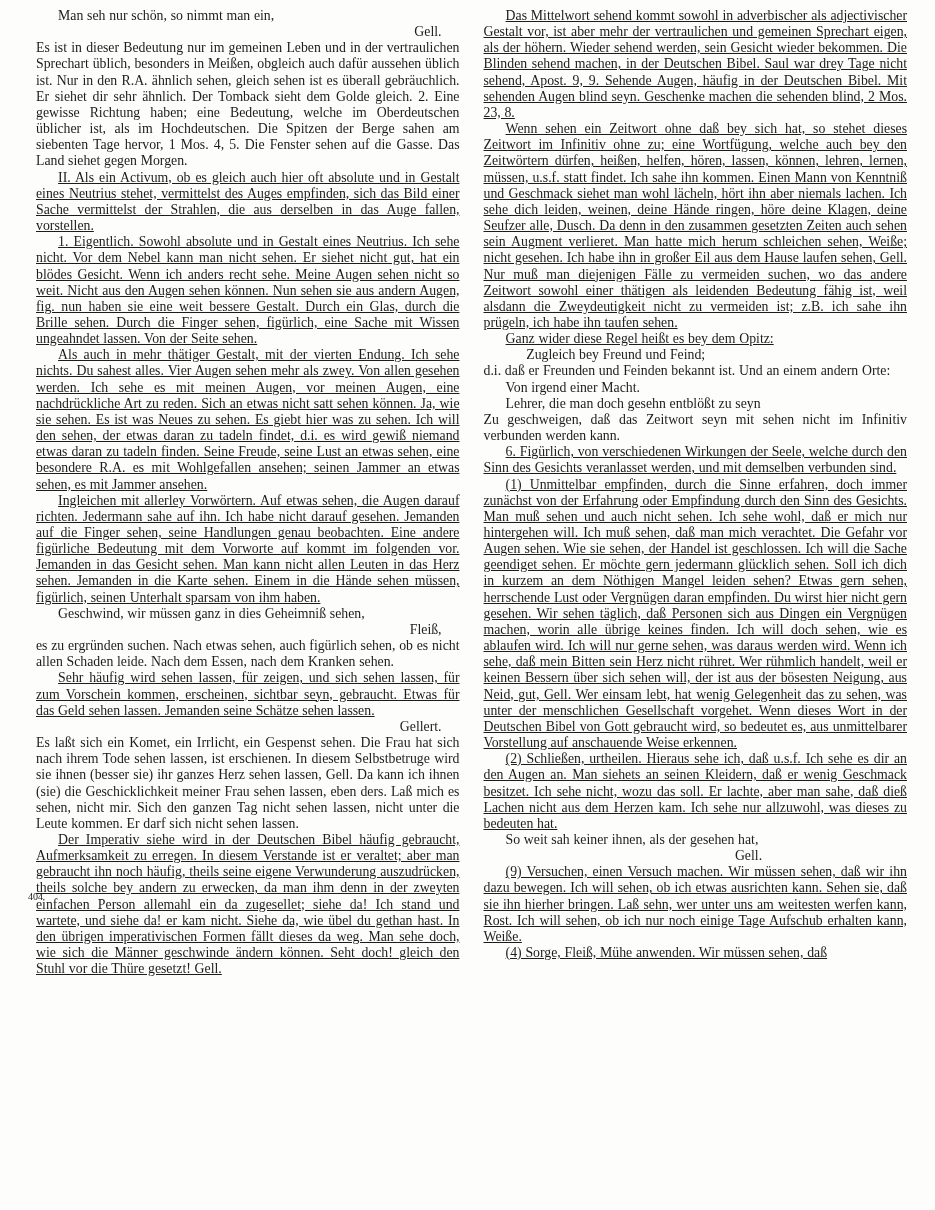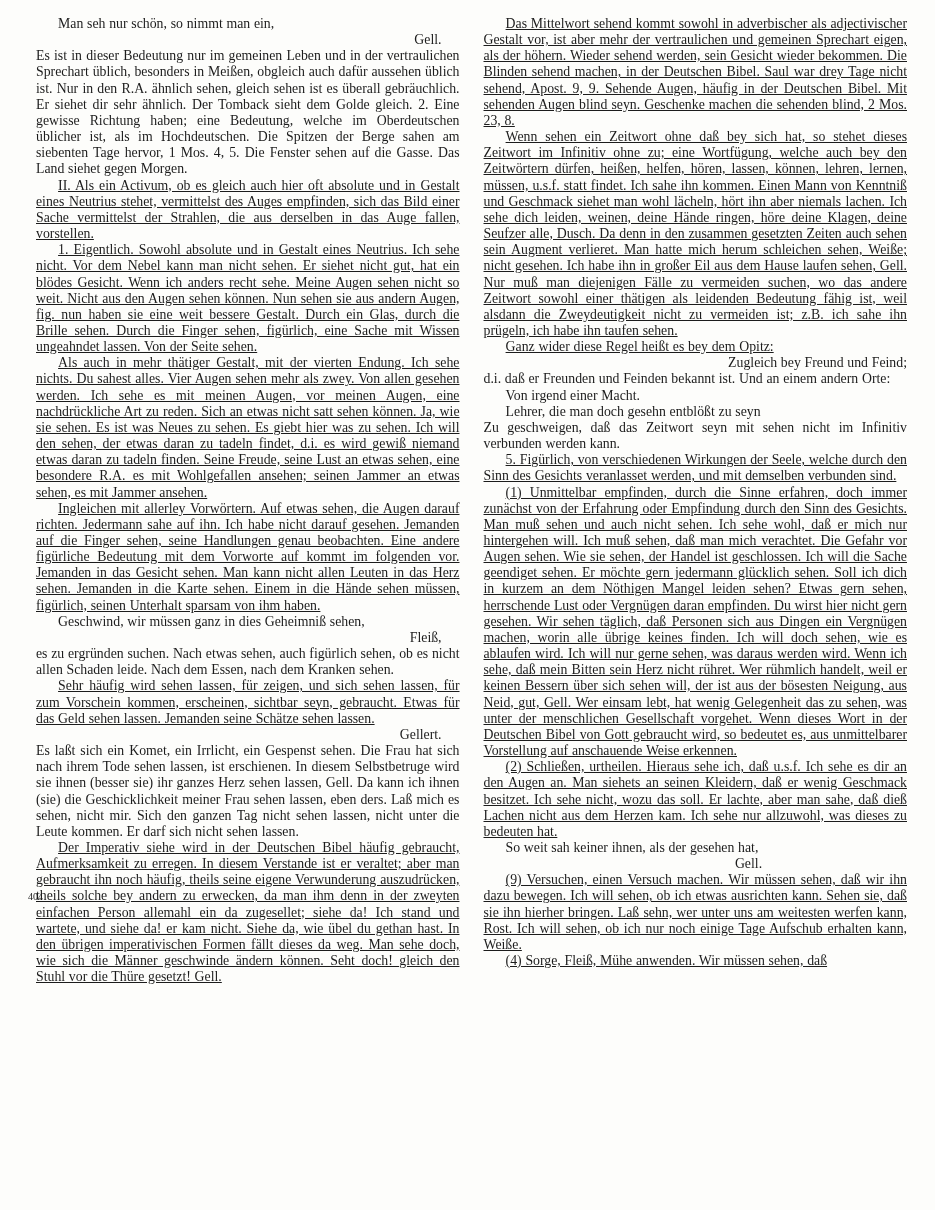--- a/index.html
+++ b/index.html
@@ -9,39 +9,39 @@
     background: #fdfdfb;
     color: #1c1c1c;
     font-family: "Liberation Serif", "DejaVu Serif", serif;
     overflow: hidden;
   }
   .page {
     position: relative;
     box-sizing: border-box;
     width: 935px;
     height: 916px;
-    padding: 16px 28px 0 36px;
+    padding: 8px 28px 0 36px;
   }
   .columns {
     display: flex;
     gap: 24px;
   }
   .column {
     flex: 1 1 0;
     min-width: 0;
     font-size: 13.8px;
     line-height: 16.15px;
     text-align: justify;
     word-spacing: 0.02em;
   }
   p.blk { margin: 0; padding: 0; }
   p.indent { text-indent: 1.6em; text-decoration: underline; }
   p.flush  { text-indent: 0; }
   p.verse  { text-indent: 1.6em; text-align: left; }
-  p.verse2 { text-indent: 3.1em; text-align: right; }
+  p.verse2 { text-indent: 3.1em; text-align: left; }
   p.attr   { text-align: right; text-indent: 0; padding-right: 1.3em; }
   p.attr2  { text-align: right; text-indent: 0; padding-right: 10.5em; }
   .page-number {
     position: absolute;
     left: 28px;
     bottom: 12px;
     font-size: 10px;
     line-height: 14px;
     text-align: center;
   }
@@ -69,21 +69,21 @@
       </div>
     <div class="column">
         <p class="blk indent">Das Mittelwort sehend kommt sowohl in adverbischer als adjectivischer Gestalt vor, ist aber mehr der vertraulichen und gemeinen Sprechart eigen, als der höhern. Wieder sehend werden, sein Gesicht wieder bekommen. Die Blinden sehend machen, in der Deutschen Bibel. Saul war drey Tage nicht sehend, Apost. 9, 9. Sehende Augen, häufig in der Deutschen Bibel. Mit sehenden Augen blind seyn. Geschenke machen die sehenden blind, 2 Mos. 23, 8.</p>
         <p class="blk indent">Wenn sehen ein Zeitwort ohne daß bey sich hat, so stehet dieses Zeitwort im Infinitiv ohne zu; eine Wortfügung, welche auch bey den Zeitwörtern dürfen, heißen, helfen, hören, lassen, können, lehren, lernen, müssen, u.s.f. statt findet. Ich sahe ihn kommen. Einen Mann von Kenntniß und Geschmack siehet man wohl lächeln, hört ihn aber niemals lachen. Ich sehe dich leiden, weinen, deine Hände ringen, höre deine Klagen, deine Seufzer alle, Dusch. Da denn in den zusammen gesetzten Zeiten auch sehen sein Augment verlieret. Man hatte mich herum schleichen sehen, Weiße; nicht gesehen. Ich habe ihn in großer Eil aus dem Hause laufen sehen, Gell. Nur muß man diejenigen Fälle zu vermeiden suchen, wo das andere Zeitwort sowohl einer thätigen als leidenden Bedeutung fähig ist, weil alsdann die Zweydeutigkeit nicht zu vermeiden ist; z.B. ich sahe ihn prügeln, ich habe ihn taufen sehen.</p>
         <p class="blk indent">Ganz wider diese Regel heißt es bey dem Opitz:</p>
         <p class="blk verse2">Zugleich bey Freund und Feind;</p>
         <p class="blk flush">d.i. daß er Freunden und Feinden bekannt ist. Und an einem andern Orte:</p>
         <p class="blk verse">Von irgend einer Macht.</p>
         <p class="blk verse">Lehrer, die man doch gesehn entblößt zu seyn</p>
         <p class="blk flush">Zu geschweigen, daß das Zeitwort seyn mit sehen nicht im Infinitiv verbunden werden kann.</p>
-        <p class="blk indent">5. Figürlich, von verschiedenen Wirkungen der Seele, welche durch den Sinn des Gesichts veranlasset werden, und mit demselben verbunden sind.</p>
+        <p class="blk indent">6. Figürlich, von verschiedenen Wirkungen der Seele, welche durch den Sinn des Gesichts veranlasset werden, und mit demselben verbunden sind.</p>
         <p class="blk indent">(1) Unmittelbar empfinden, durch die Sinne erfahren, doch immer zunächst von der Erfahrung oder Empfindung durch den Sinn des Gesichts. Man muß sehen und auch nicht sehen. Ich sehe wohl, daß er mich nur hintergehen will. Ich muß sehen, daß man mich verachtet. Die Gefahr vor Augen sehen. Wie sie sehen, der Handel ist geschlossen. Ich will die Sache geendiget sehen. Er möchte gern jedermann glücklich sehen. Soll ich dich in kurzem an dem Nöthigen Mangel leiden sehen? Etwas gern sehen, herrschende Lust oder Vergnügen daran empfinden. Du wirst hier nicht gern gesehen. Wir sehen täglich, daß Personen sich aus Dingen ein Vergnügen machen, worin alle übrige keines finden. Ich will doch sehen, wie es ablaufen wird. Ich will nur gerne sehen, was daraus werden wird. Wenn ich sehe, daß mein Bitten sein Herz nicht rühret. Wer rühmlich handelt, weil er keinen Bessern über sich sehen will, der ist aus der bösesten Neigung, aus Neid, gut, Gell. Wer einsam lebt, hat wenig Gelegenheit das zu sehen, was unter der menschlichen Gesellschaft vorgehet. Wenn dieses Wort in der Deutschen Bibel von Gott gebraucht wird, so bedeutet es, aus unmittelbarer Vorstellung auf anschauende Weise erkennen.</p>
         <p class="blk indent">(2) Schließen, urtheilen. Hieraus sehe ich, daß u.s.f. Ich sehe es dir an den Augen an. Man siehets an seinen Kleidern, daß er wenig Geschmack besitzet. Ich sehe nicht, wozu das soll. Er lachte, aber man sahe, daß dieß Lachen nicht aus dem Herzen kam. Ich sehe nur allzuwohl, was dieses zu bedeuten hat.</p>
         <p class="blk verse">So weit sah keiner ihnen, als der gesehen hat,</p>
         <p class="blk attr2">Gell.</p>
         <p class="blk indent">(9) Versuchen, einen Versuch machen. Wir müssen sehen, daß wir ihn dazu bewegen. Ich will sehen, ob ich etwas ausrichten kann. Sehen sie, daß sie ihn hierher bringen. Laß sehn, wer unter uns am weitesten werfen kann, Rost. Ich will sehen, ob ich nur noch einige Tage Aufschub erhalten kann, Weiße.</p>
         <p class="blk indent">(4) Sorge, Fleiß, Mühe anwenden. Wir müssen sehen, daß</p>
       </div>
   </div>
   <div class="page-number">404</div>
 </div>

